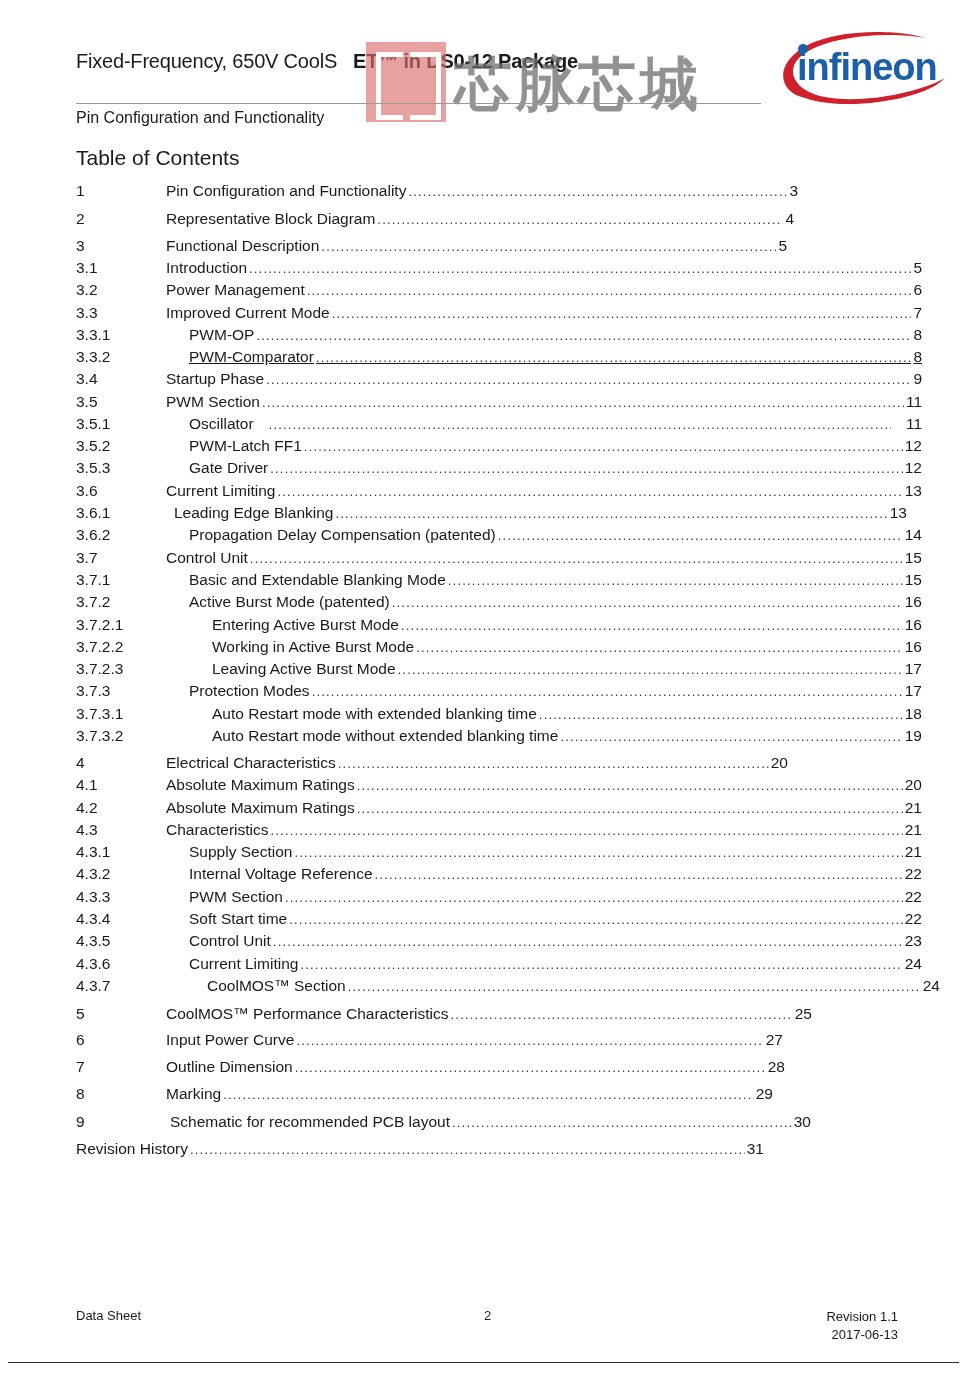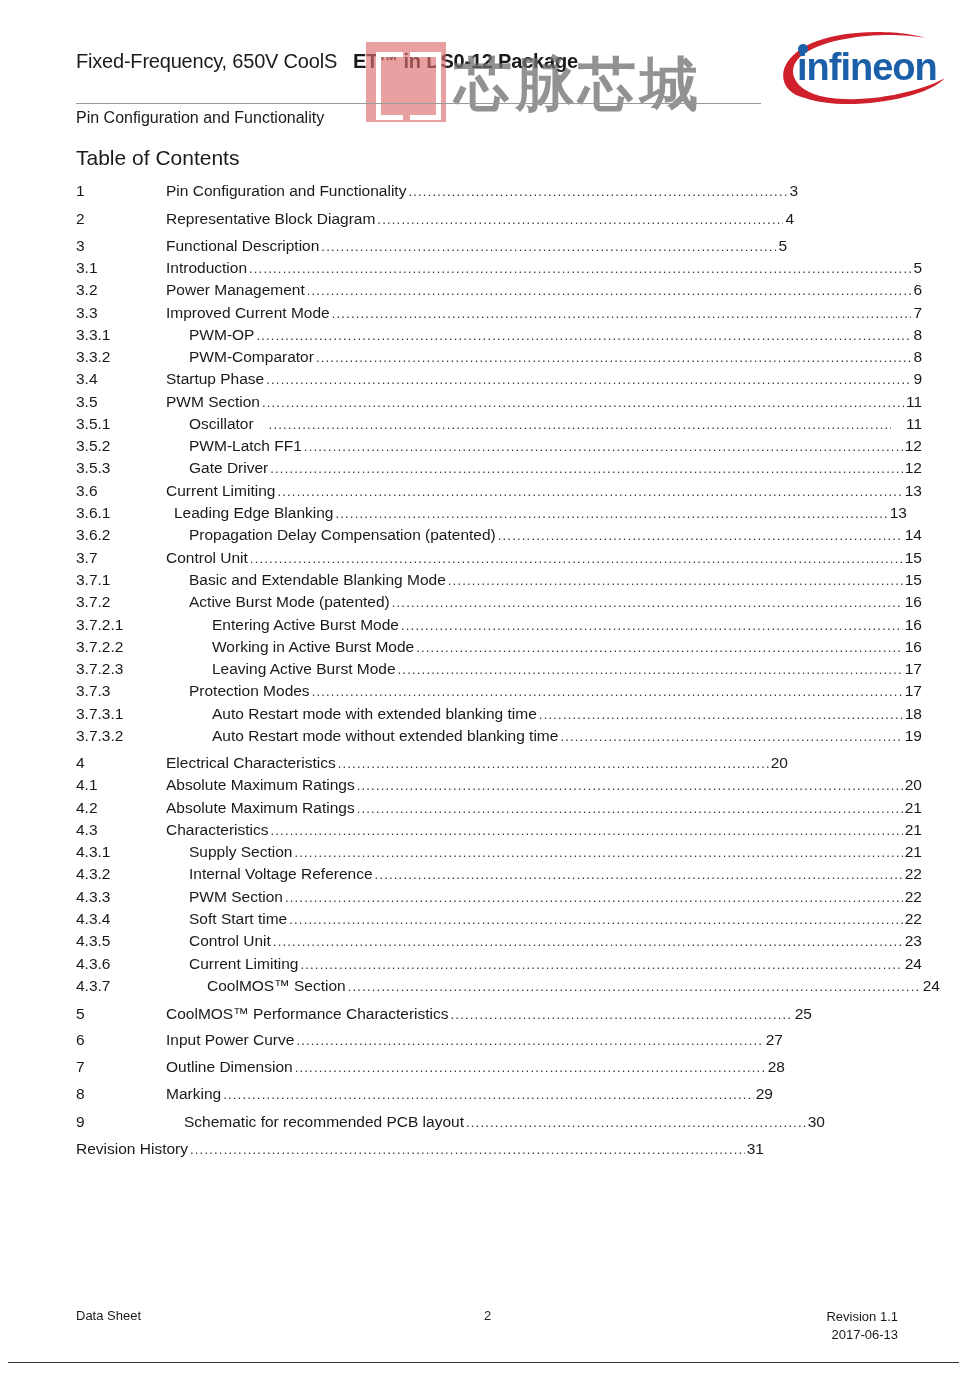--- a/index.html
+++ b/index.html
@@ -101,21 +101,21 @@
     <div class="row" style="top: 326px; width: 820px;">
       <span class="num">3.3.1</span>
       <span class="entry" style="left: 113px; width: 733px;">
         <span class="label">PWM-OP</span>
         <span class="dots">........................................................................................................................................................................................................</span>
         <span class="page">8</span>
       </span>
     </div>
     <div class="row" style="top: 348px; width: 820px;">
       <span class="num">3.3.2</span>
-      <span class="entry" style="left: 113px; width: 733px;">
+      <span class="entry" style="left: 113px; width: 733px; text-decoration: underline;">
         <span class="label">PWM-Comparator</span>
         <span class="dots">........................................................................................................................................................................................................</span>
         <span class="page">8</span>
       </span>
     </div>
     <div class="row" style="top: 370px; width: 820px;">
       <span class="num">3.4</span>
       <span class="entry" style="left: 90px; width: 756px;">
         <span class="label">Startup Phase</span>
         <span class="dots">........................................................................................................................................................................................................</span>
@@ -365,21 +365,21 @@
     <div class="row" style="top: 1085px; width: 820px;">
       <span class="num">8</span>
       <span class="entry" style="left: 90px; width: 607px;">
         <span class="label">Marking</span>
         <span class="dots">........................................................................................................................................................................................................</span>
         <span class="page">29</span>
       </span>
     </div>
     <div class="row" style="top: 1113px; width: 820px;">
       <span class="num">9</span>
-      <span class="entry" style="left: 108px; width: 641px; text-align: center;">
+      <span class="entry" style="left: 94px; width: 641px; text-align: center;">
         <span class="label">Schematic for recommended PCB layout</span>
         <span class="dots">........................................................................................................................................................................................................</span>
         <span class="page">30</span>
       </span>
     </div>
     <div class="row" style="top: 1140px; width: 820px;">
       <span class="entry" style="left: 0px; width: 688px;">
         <span class="label">Revision History</span>
         <span class="dots">........................................................................................................................................................................................................</span>
         <span class="page">31</span>

